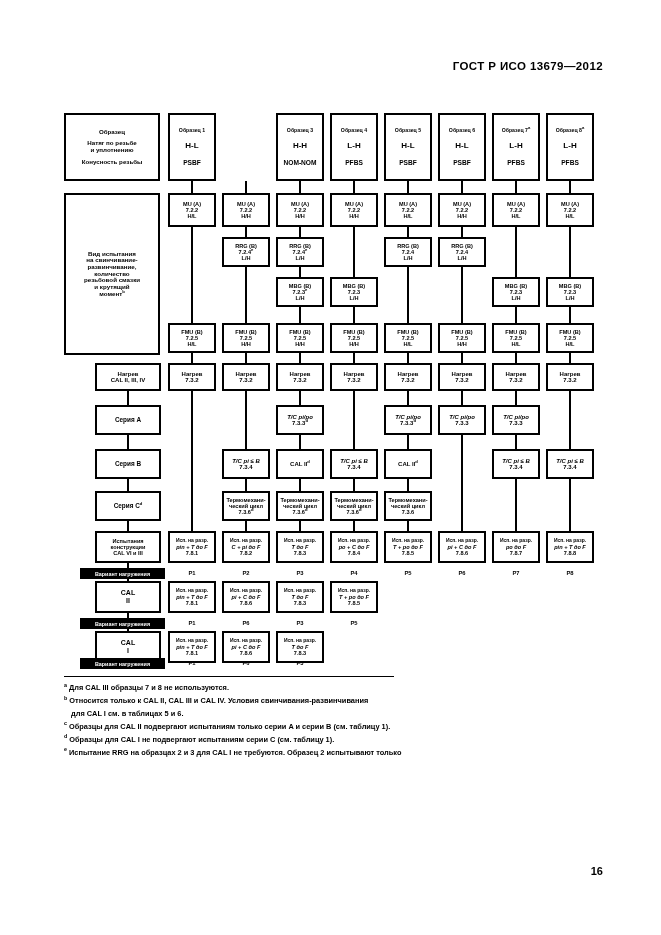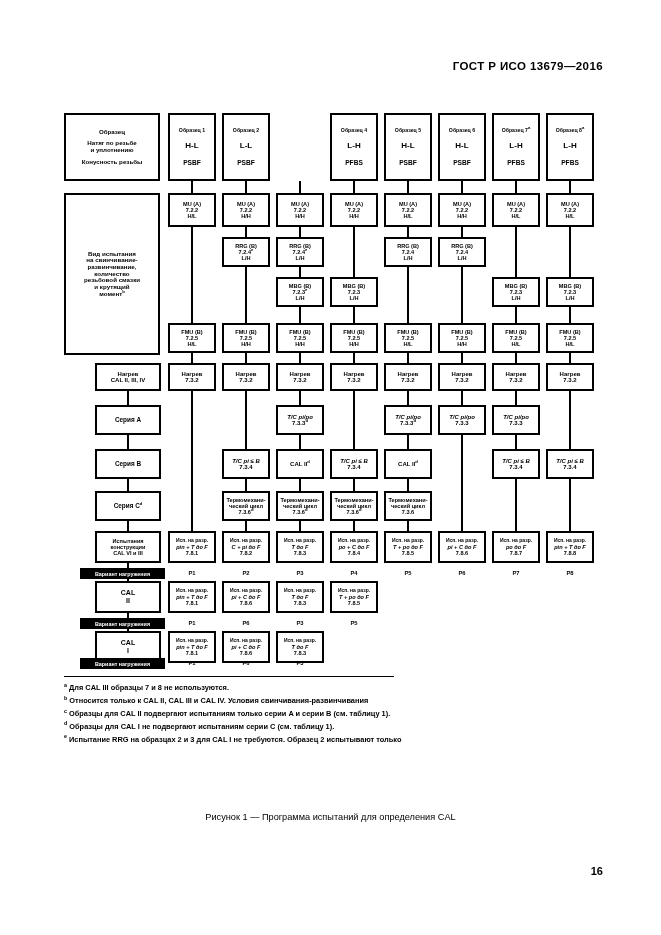--- a/index.html
+++ b/index.html
@@ -63,21 +63,21 @@
   }
   .pageno{
     position:absolute;right:58px;top:865px;font-size:11px;font-weight:bold;
   }
 </style>
 </head>
 <body>
 
 <div class="page">
 
-  <div class="doc-header">ГОСТ Р ИСО 13679—2016</div>
+  <div class="doc-header">ГОСТ Р ИСО 13679—2012</div>
 
   <div class="diagram">
       <div class="box thick big" style="left: 64px; top: 113px; width: 96px; height: 68px;">
         <span class="l">Образец</span>
         <span class="l" style="height:5px"></span>
         <span class="l">Натяг по резьбе</span>
         <span class="l">и уплотнению</span>
         <span class="l" style="height:5px"></span>
         <span class="l">Конусность резьбы</span>
       </div>
@@ -91,28 +91,28 @@
         <span class="l">момент<sup>b</sup></span>
       </div>
       <div class="box thick" style="left: 168px; top: 113px; width: 48px; height: 68px;">
         <span class="l" style="font-size:5.2px">Образец 1</span>
         <span class="l" style="height:8px"></span>
         <span class="l" style="font-size:8px">H-L</span>
         <span class="l" style="height:8px"></span>
         <span class="l" style="font-size:6.6px">PSBF</span>
       </div>
       <div class="v" style="left: 191px; top: 181px; height: 12px;"></div>
-      <div class="box thick" style="left: 222px; top: 113px; width: 48px; height: 68px;">
-        <span class="l" style="font-size:5.2px">Образец 2</span>
-        <span class="l" style="height:8px"></span>
-        <span class="l" style="font-size:8px">L-L</span>
-        <span class="l" style="height:8px"></span>
-        <span class="l" style="font-size:6.6px">PSBF</span>
-      </div>
       <div class="v" style="left: 245px; top: 181px; height: 12px;"></div>
+      <div class="box thick" style="left: 276px; top: 113px; width: 48px; height: 68px;">
+        <span class="l" style="font-size:5.2px">Образец 3</span>
+        <span class="l" style="height:8px"></span>
+        <span class="l" style="font-size:8px">H-H</span>
+        <span class="l" style="height:8px"></span>
+        <span class="l" style="font-size:6.6px">NOM-NOM</span>
+      </div>
       <div class="v" style="left: 299px; top: 181px; height: 12px;"></div>
       <div class="box thick" style="left: 330px; top: 113px; width: 48px; height: 68px;">
         <span class="l" style="font-size:5.2px">Образец 4</span>
         <span class="l" style="height:8px"></span>
         <span class="l" style="font-size:8px">L-H</span>
         <span class="l" style="height:8px"></span>
         <span class="l" style="font-size:6.6px">PFBS</span>
       </div>
       <div class="v" style="left: 353px; top: 181px; height: 12px;"></div>
       <div class="box thick" style="left: 384px; top: 113px; width: 48px; height: 68px;">
@@ -530,22 +530,22 @@
       </div>
       <div class="ptag" style="left: 276px; top: 658px; width: 48px; height: 10px;">P3</div>
       <div class="barblk" style="left: 80px; top: 658px; width: 85px; height: 11px;">Вариант нагружения</div>
     </div>
 
   <div class="fnrule"></div>
 
   <div class="footnotes" id="footnotes">
       <div><sup>a</sup>Для CAL III образцы 7 и 8 не используются.</div>
       <div><sup>b</sup>Относится только к CAL II, CAL III и CAL IV. Условия свинчивания-развинчивания</div>
+      <div><span style="display:inline-block;width:7px"></span>для CAL I см. в таблицах 5 и 6.</div>
       <div><sup>c</sup>Образцы для CAL II подвергают испытаниям только серии A и серии B (см. таблицу 1).</div>
       <div><sup>d</sup>Образцы для CAL I не подвергают испытаниям серии C (см. таблицу 1).</div>
       <div><sup>e</sup>Испытание RRG на образцах 2 и 3 для CAL I не требуются. Образец 2 испытывают только</div>
     </div>
 
-  <div class="caption">Рисунок 1 — Программа испытаний для определения CAL</div>
 
   <div class="pageno">16</div>
 
 </div>
 
 </body></html>

